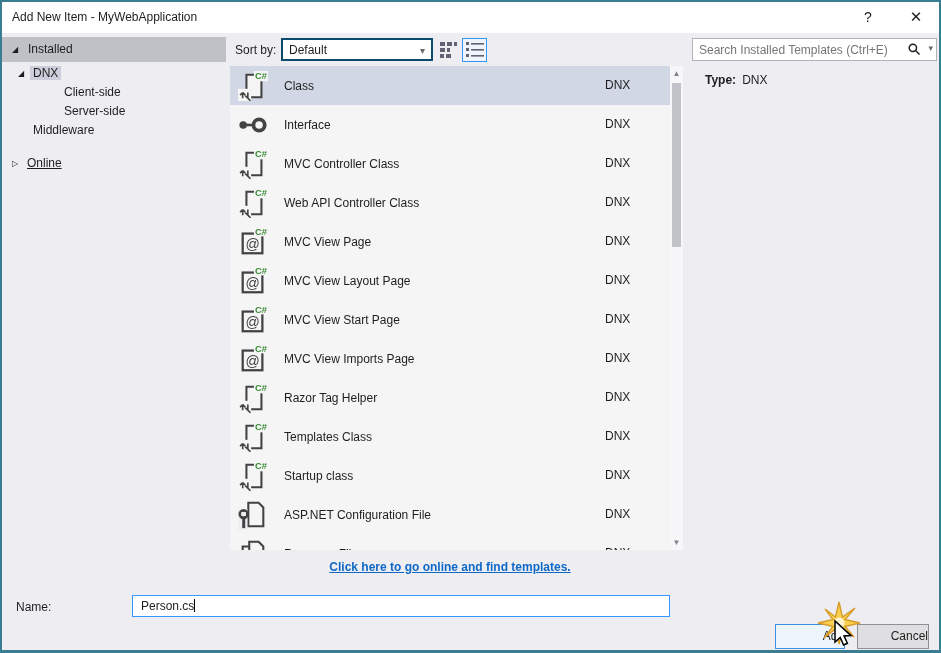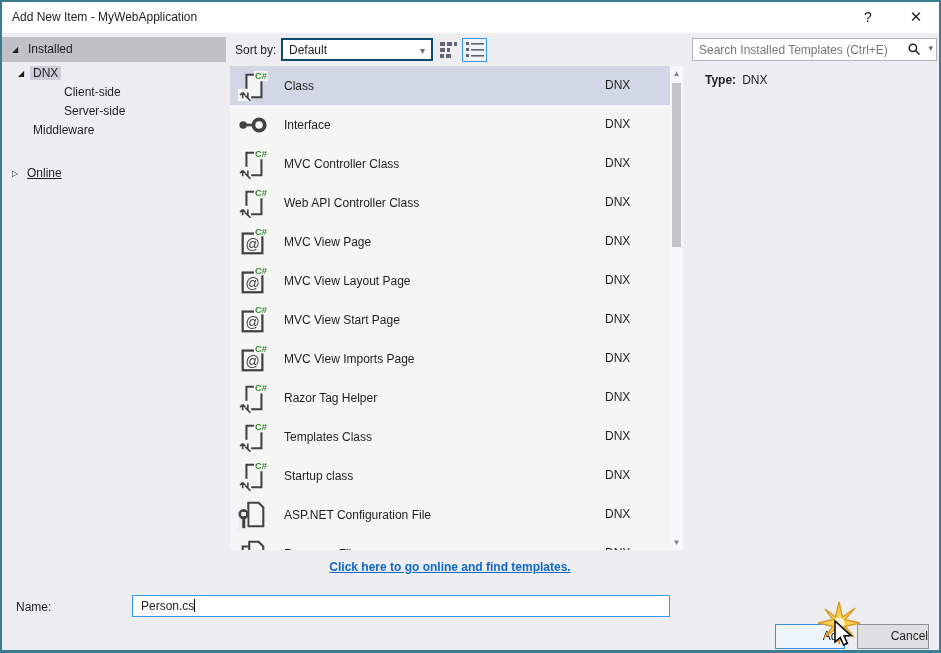--- a/index.html
+++ b/index.html
@@ -34,21 +34,21 @@
   .search-box { position:absolute; left:690px; top:36px; width:245px; height:23px; background:#ffffff; border:1px solid #b2b2b8; }
   .search-box input { position:absolute; left:0; top:0; width:200px; height:21px; border:none; outline:none; padding-left:6px; font-family:"Liberation Sans",sans-serif; font-size:12px; color:#4c1d95; background:transparent; }
   .search-box input::placeholder { color:#767676; opacity:1; }
   .search-box .mag { position:absolute; right:15px; top:3px; }
   .search-box .search-arrow { position:absolute; right:3px; top:4px; color:#666a70; font-size:9px; }
 
   
   .sidebar-tree { position:absolute; left:0; top:62px; width:224px; }
   .tree-row { position:relative; height:19px; line-height:19px; white-space:nowrap; }
   .tree-row .expander { display:inline-block; width:12px; font-size:8px; vertical-align:top; }
-  .tree-row.level-0 { padding-left:10px; margin-top:24px;text-decoration:underline; }
+  .tree-row.level-0 { padding-left:10px; margin-top:14px;text-decoration:underline; }
   .tree-row.level-1 { padding-left:16px; }
   .tree-row.level-2 { padding-left:47px; }
   .tree-row .t-label { padding:0 3px; }
   .tree-row .t-label.selected { background:#cccedb; }
 
   
   .list { position:absolute; left:228px; top:64px; width:440px; height:484px; background:#f5f5f5; overflow:hidden; }
   .list-row { position:relative; height:39px; display:flex; align-items:center; padding-left:8px; }
   .list-row.selected { background:#d2d7e5; }
   .list-row .tpl-icon { width:30px; height:30px; flex:0 0 30px; }

